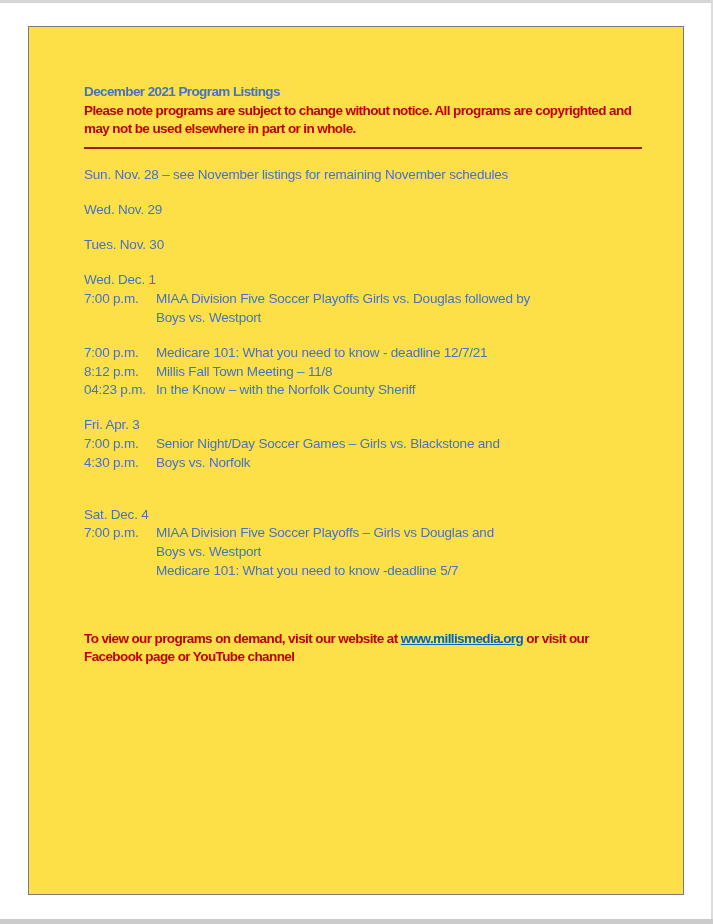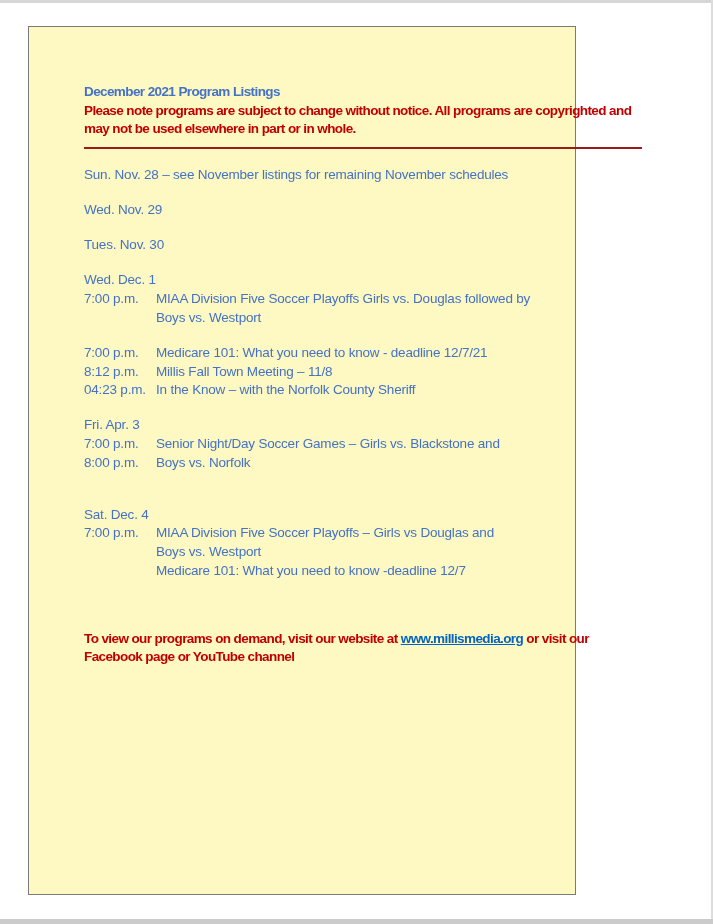--- a/index.html
+++ b/index.html
@@ -17,23 +17,23 @@
   .strip-bottom {
     position: absolute; top: 919px; left: 0; width: 713px; height: 5px;
     background: #cbcbcb;
   }
   .edge-right {
     position: absolute; top: 0; right: 0; width: 2px; height: 924px;
     background: #dcdcdc;
   }
   .page {
     position: absolute; left: 28px; top: 26px;
-    width: 548px; height: 869px;
+    width: 656px; height: 869px;
     box-sizing: border-box;
-    background: #fef9c3;
+    background: #fde047;
     border: 1.5px solid var(--page-border, #7a7a7a);
   }
   .content {
     padding: 56px 40px 0 55px;
   }
   .line {
     height: 18.7px; line-height: 18.7px;
     font-size: 13.5px;
     letter-spacing: -0.2px;
     white-space: nowrap;
@@ -107,38 +107,38 @@
       <span class="desc">In the Know – with the Norfolk County Sheriff</span>
     </div>
     <div class="spacer"></div>
 
     <div class="line blue">Fri. Apr. 3</div>
     <div class="line blue row">
       <span class="time">7:00 p.m.</span>
       <span class="desc">Senior Night/Day Soccer Games – Girls vs. Blackstone and</span>
     </div>
     <div class="line blue row">
-      <span class="time">8:00 p.m.</span>
+      <span class="time">4:30 p.m.</span>
       <span class="desc">Boys vs. Norfolk</span>
     </div>
     <div class="spacer"></div>
     <div class="spacer"></div>
 
     <div class="line blue">Sat. Dec. 4</div>
     <div class="line blue row">
       <span class="time">7:00 p.m.</span>
       <span class="desc">MIAA Division Five Soccer Playoffs – Girls vs Douglas and</span>
     </div>
     <div class="line blue row">
       <span class="time"></span>
       <span class="desc">Boys vs. Westport</span>
     </div>
     <div class="line blue row">
       <span class="time"></span>
-      <span class="desc">Medicare 101: What you need to know -deadline 12/7</span>
+      <span class="desc">Medicare 101: What you need to know -deadline 5/7</span>
     </div>
     <div class="spacer"></div>
     <div class="spacer"></div>
     <div class="spacer"></div>
 
     <div class="line red bold">
       <span>To view our programs on demand, visit our website at </span><a class="link" href="#">www.millismedia.org</a><span> or visit our</span>
     </div>
     <div class="line red bold">Facebook page or YouTube channel</div>
 

